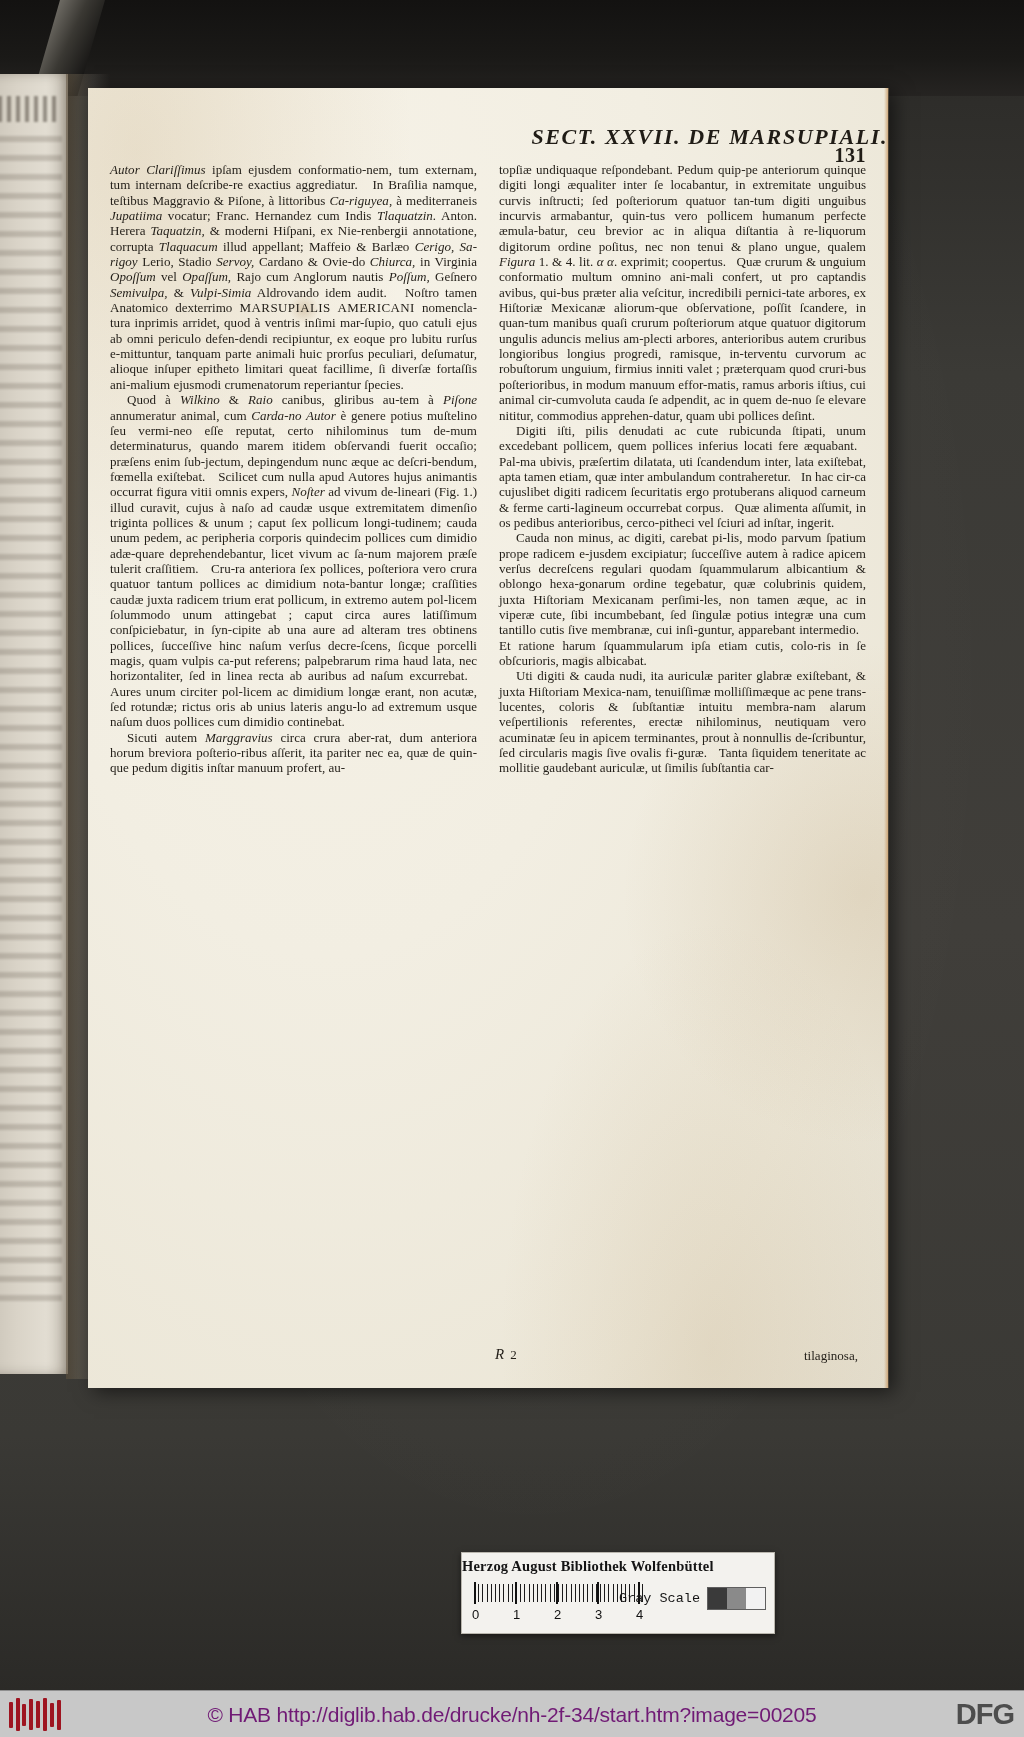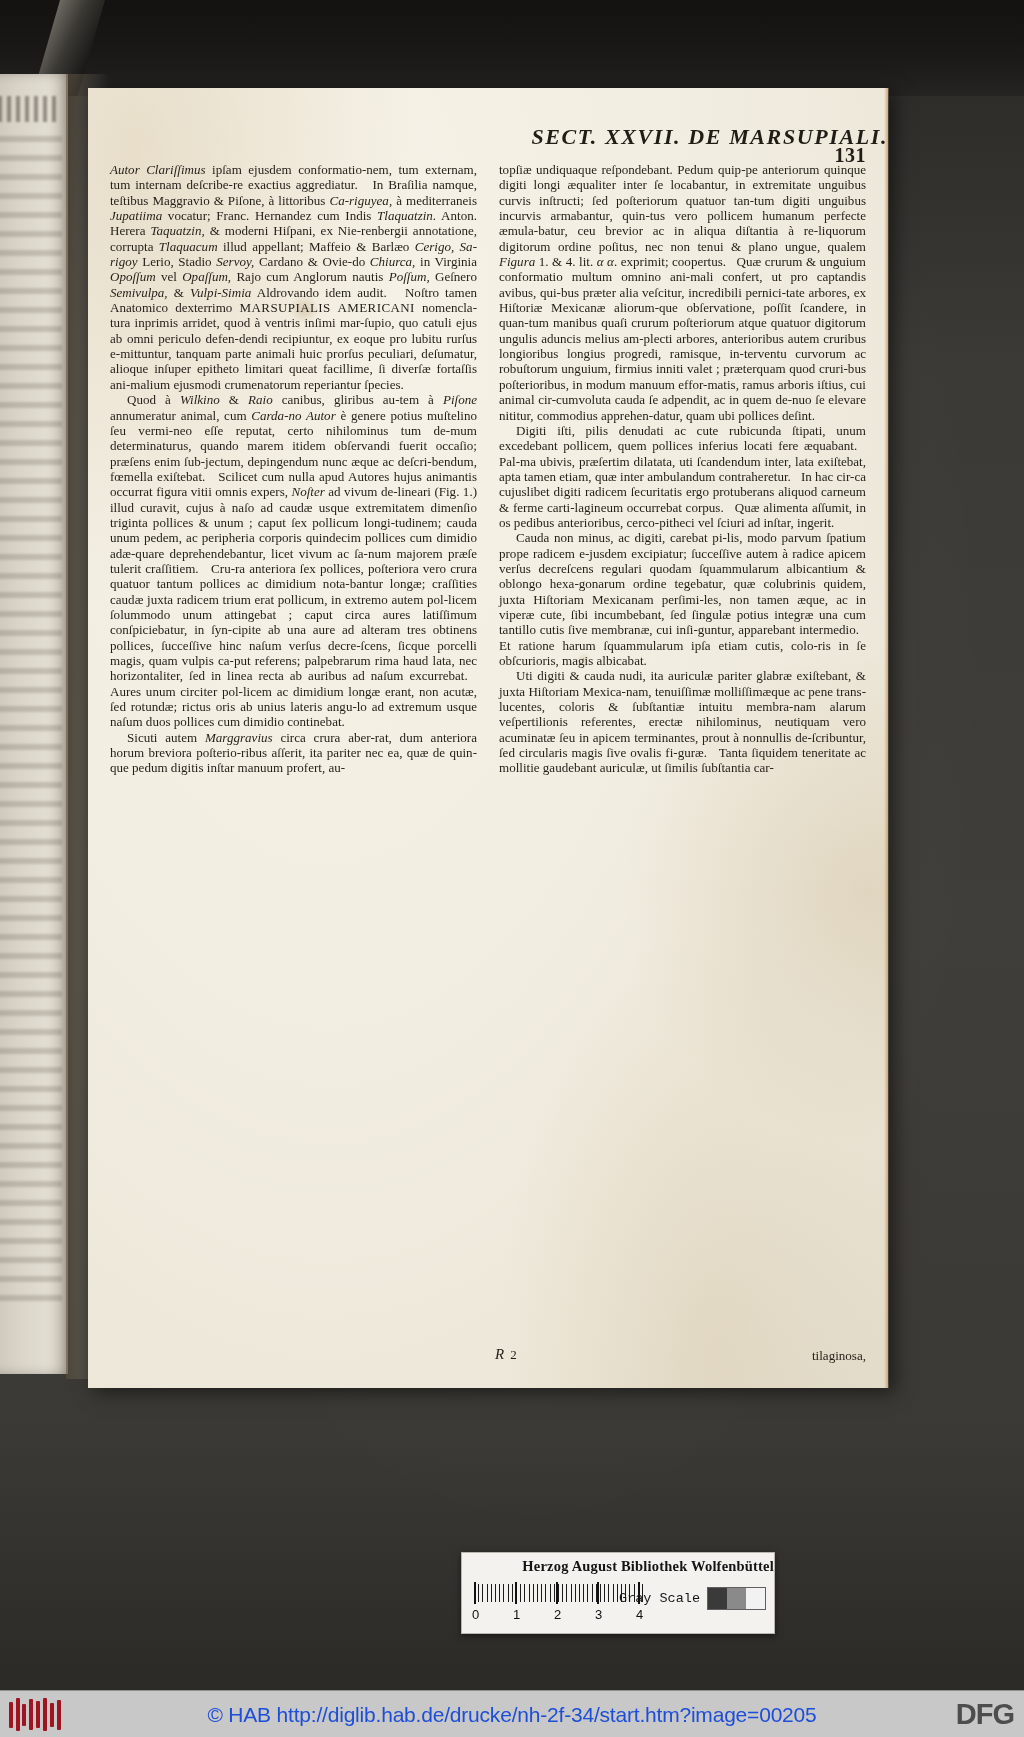--- a/index.html
+++ b/index.html
@@ -205,21 +205,21 @@
     color: #221e18;
     margin-left: 17px;
   }
   #signature-mark .num {
     font-style: normal;
     font-size: 13px;
     margin-left: 6px;
   }
   #catchword {
     position: absolute;
-    right: 0; top: 2px;
+    right: 8px; top: 2px;
     font-family: "Liberation Serif", serif;
     font-size: 13.05px;
     color: #221e18;
     margin-left: 8px;
   }
 
   
   #calibration-card {
     position: absolute;
     left: 461px;
@@ -228,21 +228,21 @@
     height: 80px;
     background: #f3f2ee;
     border: 1px solid #b9b6ad;
     box-shadow: 0 2px 6px rgba(0,0,0,0.5);
     overflow: hidden;
   }
   #library-name {
     position: absolute;
     left: 0; top: 5px;
     width: 312px;
-    text-align: right;
+    text-align: left;
     font-family: "Liberation Serif", serif;
     font-weight: 700;
     font-size: 14.5px;
     color: #141414;
     letter-spacing: 0.2px;
   }
   #ruler {
     position: absolute;
     left: 12px; top: 31px;
     width: 170px; height: 24px;
@@ -315,21 +315,21 @@
     border-radius: 1px;
   }
   #footer-url {
     position: absolute;
     left: 0; top: 0;
     width: 1024px; height: 47px;
     line-height: 47px;
     text-align: center;
     font-family: "Liberation Sans", sans-serif;
     font-size: 21px;
-    color: #1d4ed8;
+    color: #701a75;
     letter-spacing: -0.2px;
   }
   #dfg-logo {
     position: absolute;
     right: 10px; top: 8px;
     font-family: "Liberation Sans", sans-serif;
     font-weight: 700;
     font-size: 29px;
     letter-spacing: -1px;
     color: #4d4d4d;

